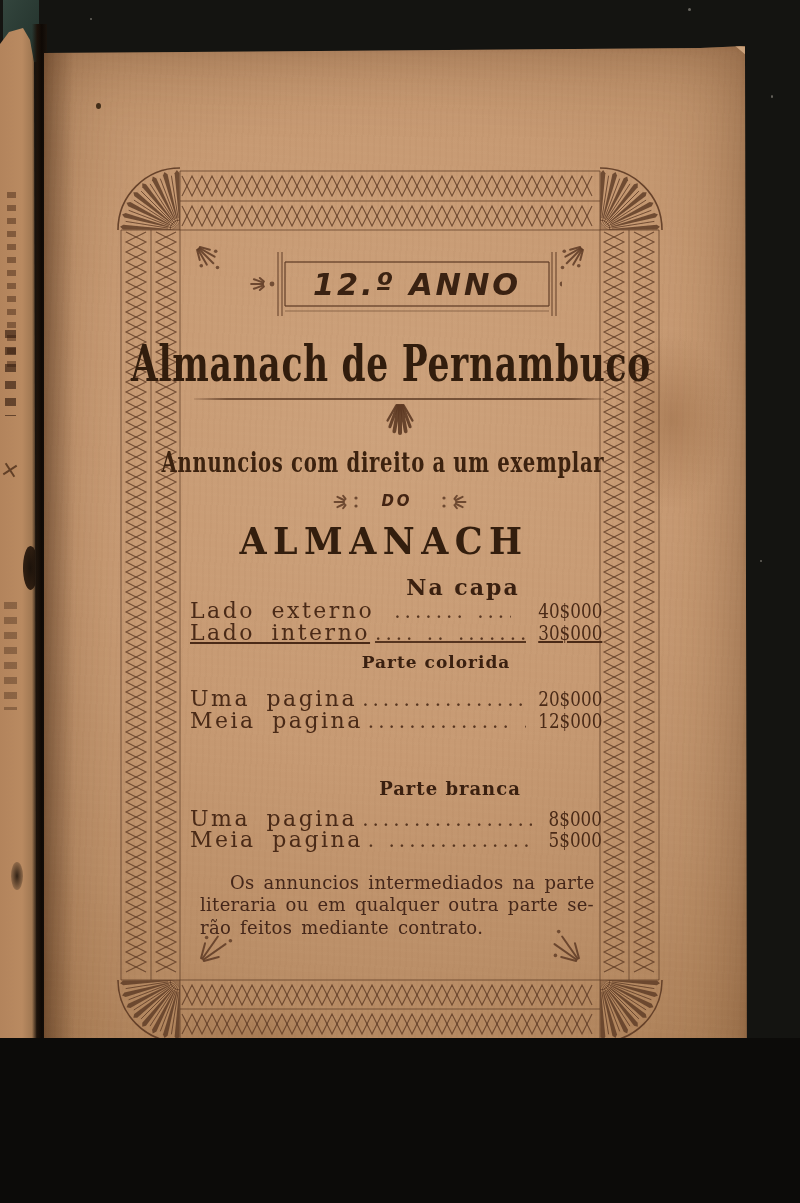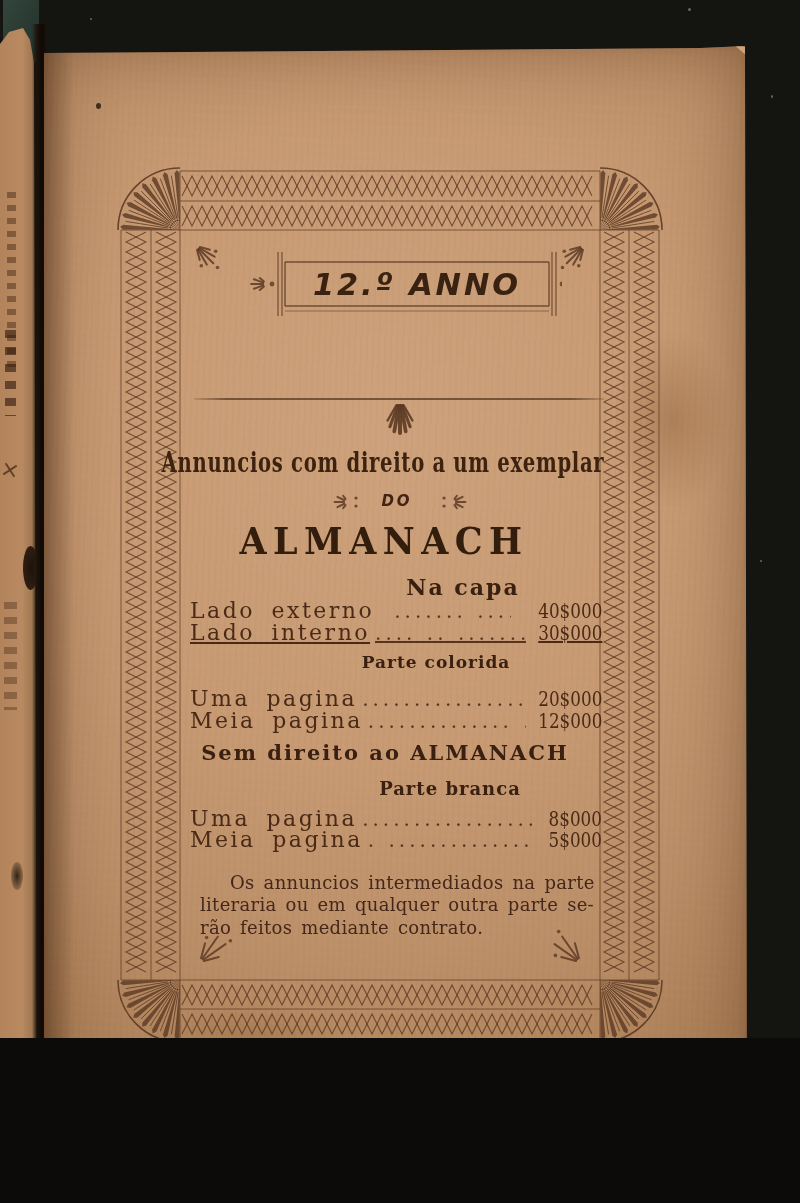--- a/index.html
+++ b/index.html
@@ -294,20 +294,23 @@
           <line x1="21.93582222752409" y1="31.42884956125384" x2="17.829824012406366" y2="27.983507973333992" stroke="#5d3a24" stroke-width="2" stroke-linecap="round" stroke-opacity="0.85"></line>
           <line x1="328.0641777724759" y1="31.42884956125384" x2="332.1701759875936" y2="27.983507973333992" stroke="#5d3a24" stroke-width="2" stroke-linecap="round" stroke-opacity="0.85"></line>
           <line x1="328.7587704831436" y1="32.63191942669732" x2="338.1145325890825" y2="29.226700501259902" stroke="#5d3a24" stroke-width="2" stroke-linecap="round" stroke-opacity="0.85"></line>
           <line x1="329" y1="34" x2="340.86" y2="34" stroke="#5d3a24" stroke-width="2" stroke-linecap="round" stroke-opacity="0.85"></line>
           <line x1="328.7587704831436" y1="35.36808057330268" x2="338.1145325890825" y2="38.7732994987401" stroke="#5d3a24" stroke-width="2" stroke-linecap="round" stroke-opacity="0.85"></line>
           <line x1="328.0641777724759" y1="36.57115043874616" x2="332.1701759875936" y2="40.01649202666601" stroke="#5d3a24" stroke-width="2" stroke-linecap="round" stroke-opacity="0.85"></line>
         </svg>
       <div class="anno-text">12.º ANNO</div>
     </div>
 
+    <h1 class="pos title" style="margin:0;font-weight:bold;">
+      <span class="cx">Almanach de Pernambuco</span>
+    </h1>
     <div class="title-rule"></div>
     <svg id="fanSvg" class="title-fan" width="76" height="34" viewBox="0 0 76 34">
         <line x1="41.5" y1="4.06217782649107" x2="50.5" y2="19.650635094610966" stroke="#5d3a24" stroke-width="2.2" stroke-linecap="round" stroke-opacity="0.9"></line>
         <line x1="40.394141003279685" y1="4.5778483455013586" x2="48.08959422810723" y2="25.720932313184296" stroke="#5d3a24" stroke-width="3.1" stroke-linecap="round" stroke-opacity="0.9"></line>
         <line x1="39.215537243668514" y1="4.893654271085456" x2="43.69465804029718" y2="30.29601061287719" stroke="#5d3a24" stroke-width="3.7588457268119897" stroke-linecap="round" stroke-opacity="0.9"></line>
         <line x1="38" y1="5" x2="38" y2="32" stroke="#5d3a24" stroke-width="4" stroke-linecap="round" stroke-opacity="0.9"></line>
         <line x1="36.784462756331486" y1="4.893654271085456" x2="32.30534195970282" y2="30.29601061287719" stroke="#5d3a24" stroke-width="3.75884572681199" stroke-linecap="round" stroke-opacity="0.9"></line>
         <line x1="35.60585899672032" y1="4.5778483455013586" x2="27.910405771892773" y2="25.7209323131843" stroke="#5d3a24" stroke-width="3.1" stroke-linecap="round" stroke-opacity="0.9"></line>
         <line x1="34.5" y1="4.062177826491071" x2="25.500000000000007" y2="19.65063509461097" stroke="#5d3a24" stroke-width="2.2" stroke-linecap="round" stroke-opacity="0.9"></line>
       </svg>
@@ -357,21 +360,20 @@
       <span class="lbl">Uma pagina</span>
       <span class="dots">.................. ...</span>
       <span class="price">20$000</span>
     </div>
     <div class="price-row r-col2">
       <span class="lbl">Meia pagina</span>
       <span class="dots">.............. ... .</span>
       <span class="price">12$000</span>
     </div>
 
-    <div class="sh sh-nocopy">Sem direito ao ALMANACH</div>
     <div class="sh sh-branca">Parte branca</div>
 
     <div class="price-row r-bla1">
       <span class="lbl">Uma pagina</span>
       <span class="dots">....................</span>
       <span class="price">8$000</span>
     </div>
     <div class="price-row r-bla2">
       <span class="lbl">Meia pagina</span>
       <span class="dots">. ...................</span>

